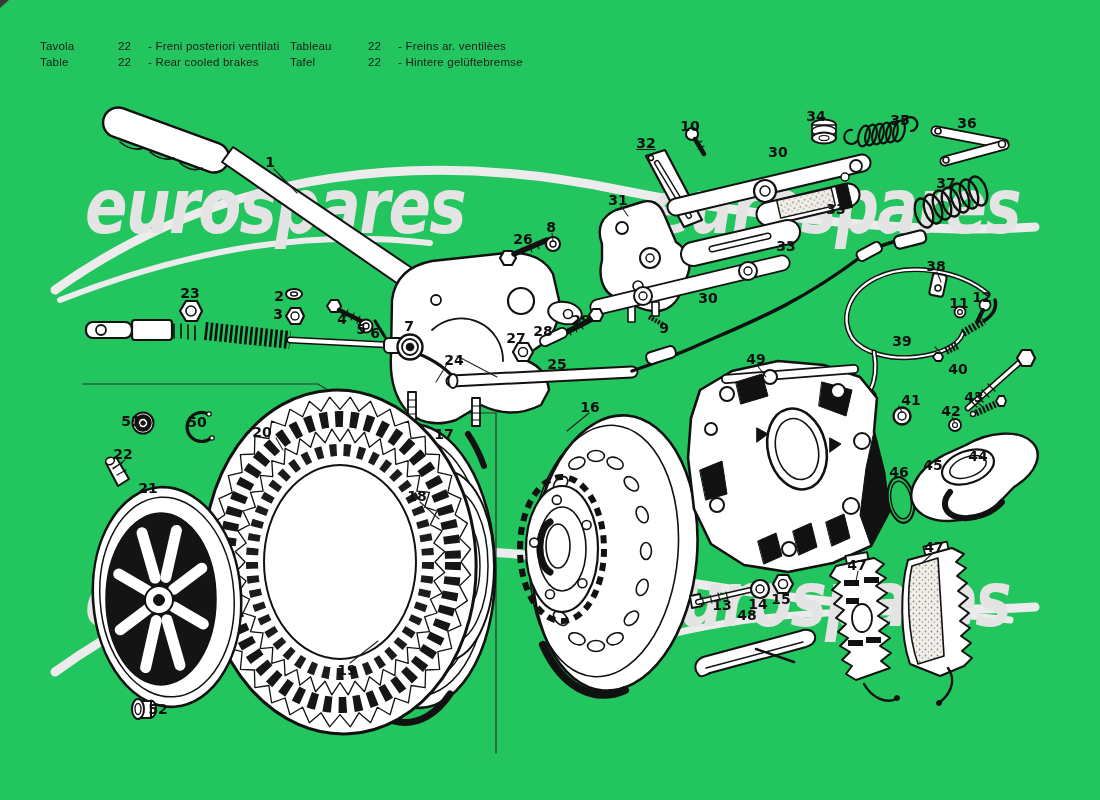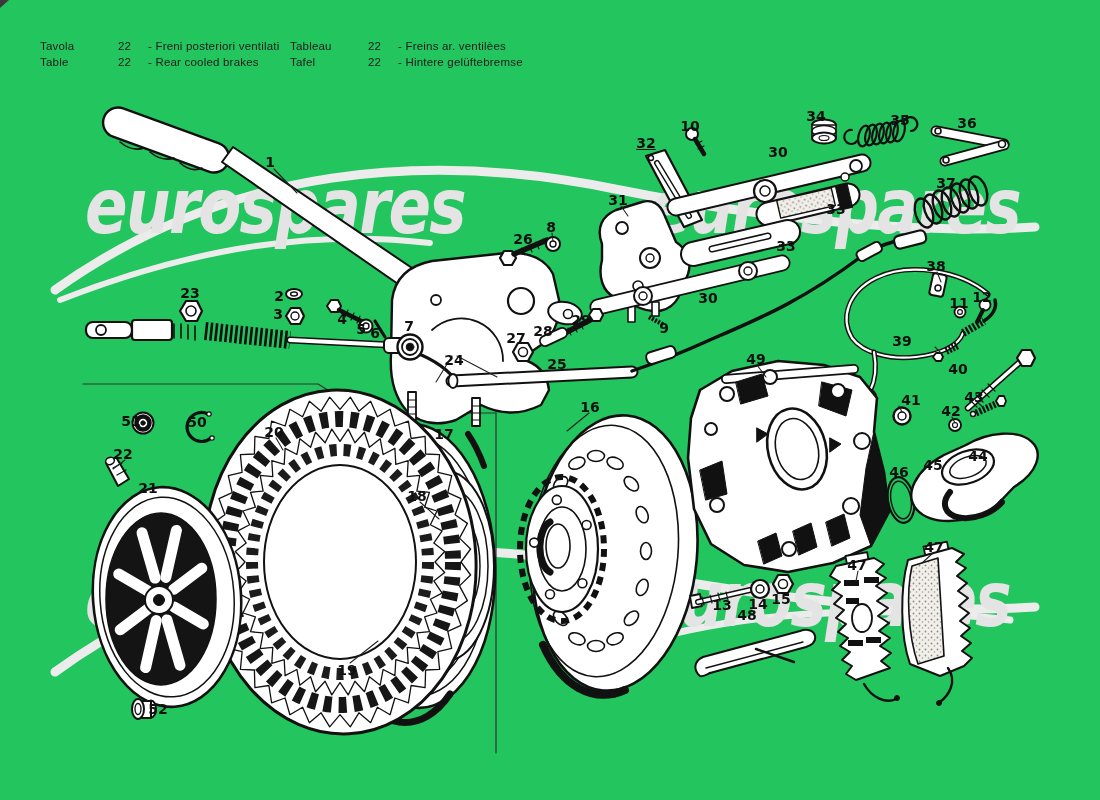--- a/index.html
+++ b/index.html
@@ -463,21 +463,21 @@
       <div class="part-label" style="left: 690px; top: 126px;">10</div>
       <div class="part-label" style="left: 959px; top: 303px;">11</div>
       <div class="part-label" style="left: 982px; top: 297px;">12</div>
       <div class="part-label" style="left: 722px; top: 605px; text-align: right;">13</div>
       <div class="part-label" style="left: 758px; top: 604px;">14</div>
       <div class="part-label" style="left: 781px; top: 599px;">15</div>
       <div class="part-label" style="left: 590px; top: 407px; text-align: right;">16</div>
       <div class="part-label" style="left: 444px; top: 434px;">17</div>
       <div class="part-label" style="left: 417px; top: 496px;">18</div>
       <div class="part-label" style="left: 347px; top: 670px;">19</div>
-      <div class="part-label" style="left: 274px; top: 432px;">20</div>
+      <div class="part-label" style="left: 262px; top: 432px;">20</div>
       <div class="part-label" style="left: 148px; top: 488px;">21</div>
       <div class="part-label" style="left: 123px; top: 454px;">22</div>
       <div class="part-label" style="left: 190px; top: 293px;">23</div>
       <div class="part-label" style="left: 454px; top: 348px; margin-top: 12px;">24</div>
       <div class="part-label" style="left: 557px; top: 364px;">25</div>
       <div class="part-label" style="left: 523px; top: 239px;">26</div>
       <div class="part-label" style="left: 516px; top: 338px;">27</div>
       <div class="part-label" style="left: 543px; top: 331px;">28</div>
       <div class="part-label" style="left: 581px; top: 320px;">29</div>
       <div class="part-label" style="left: 778px; top: 152px;">30</div>

